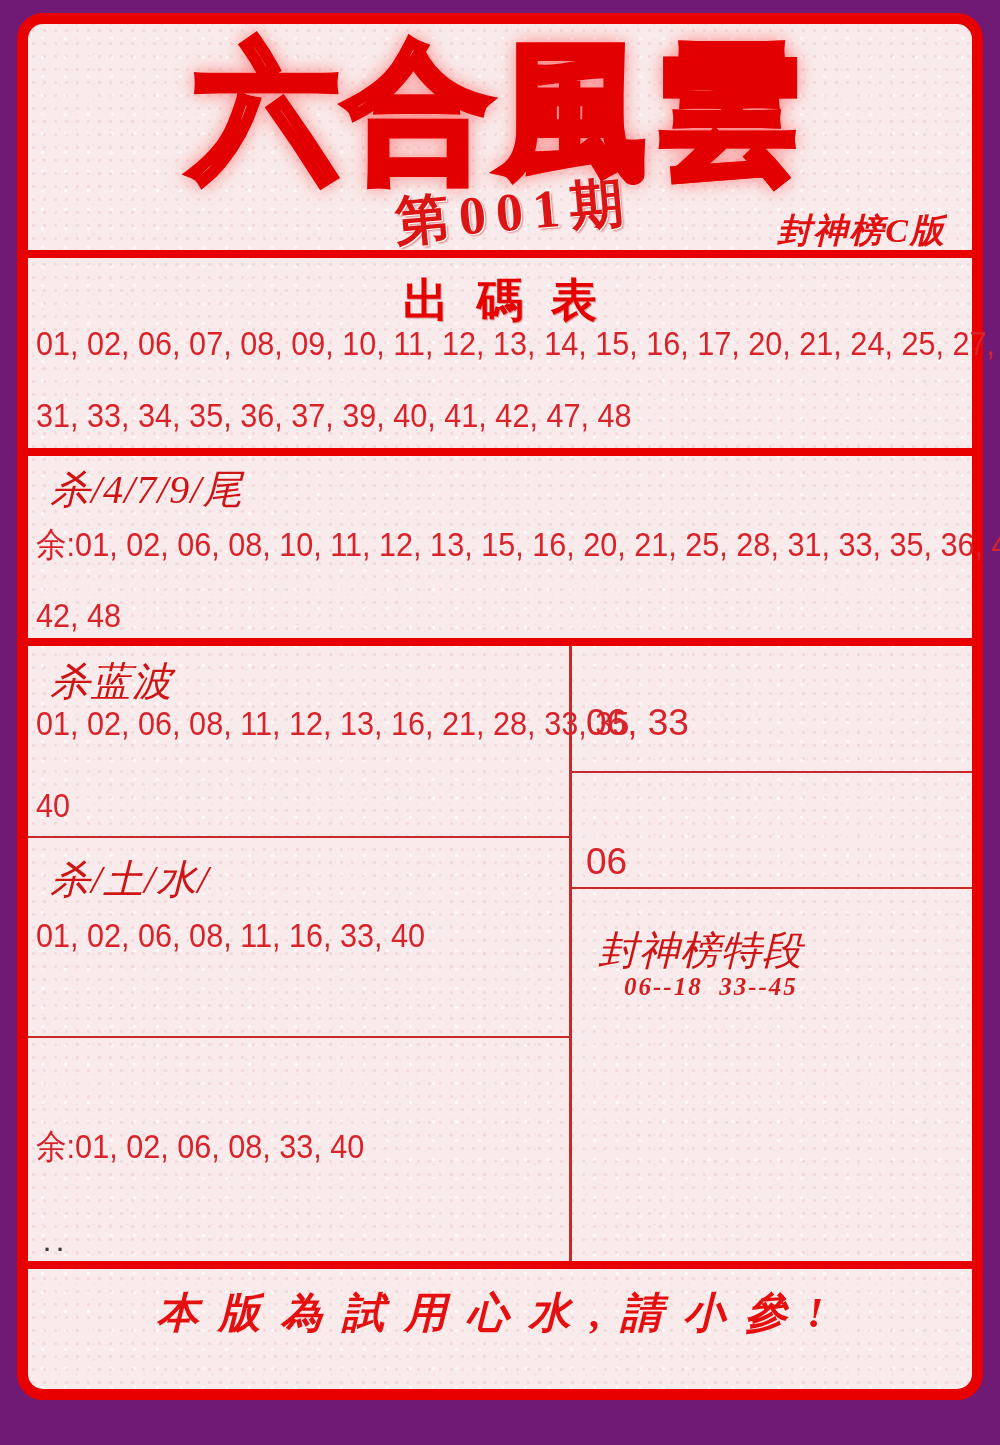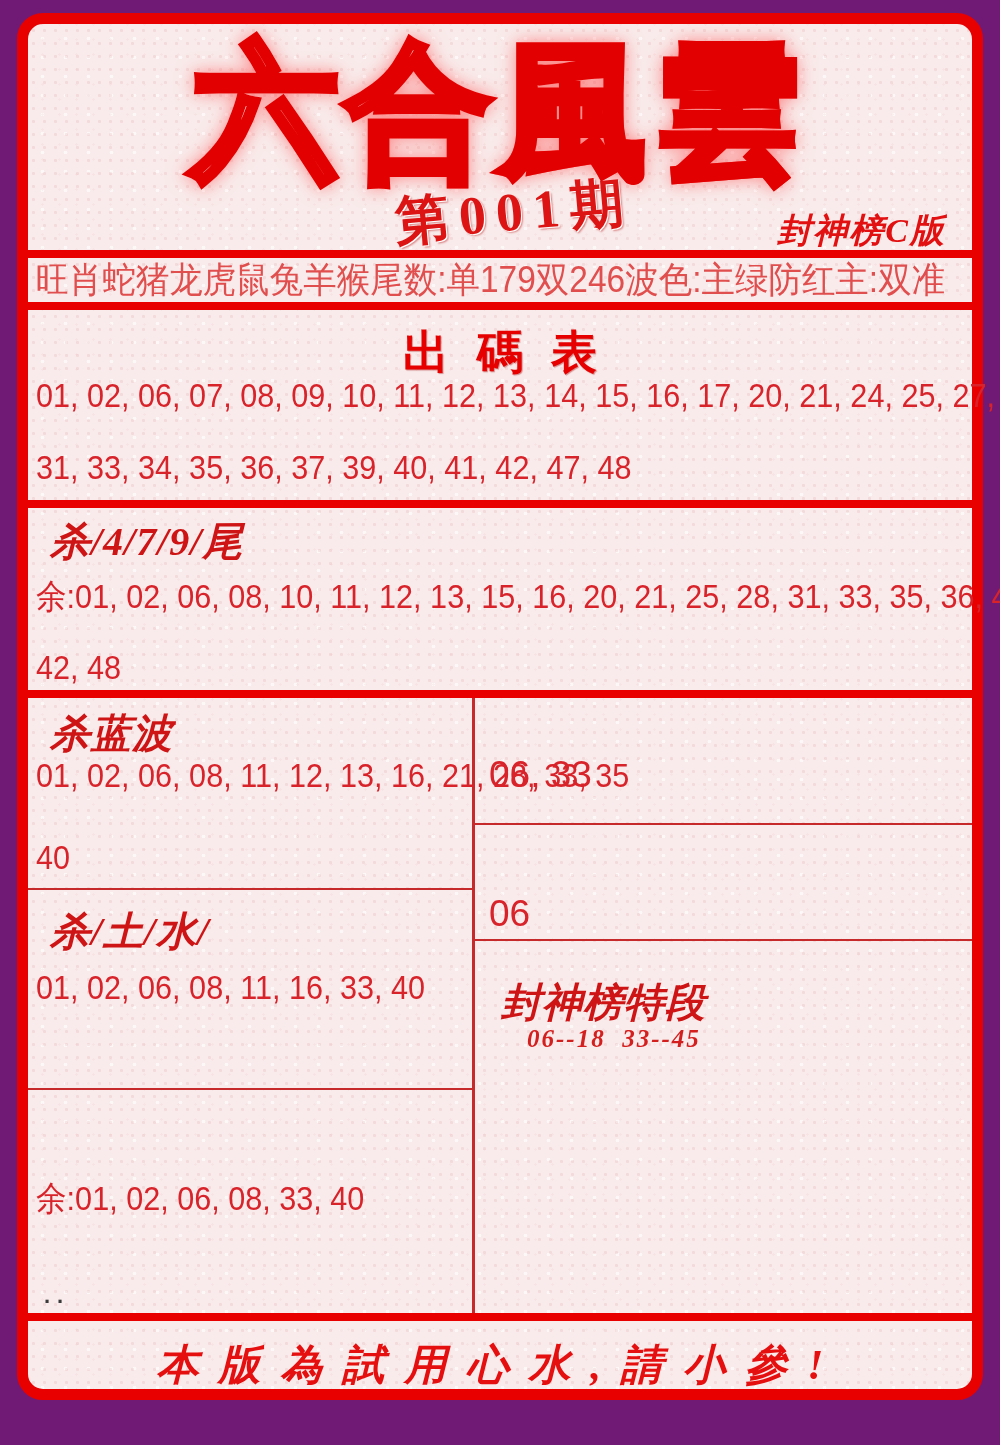--- a/index.html
+++ b/index.html
@@ -82,21 +82,21 @@
     letter-spacing:0px;
     transform:scaleX(.93);
     transform-origin:left center;
     padding-left:8px;
   }
 
   
   .hdr{
     position:absolute;
     font-family:"Liberation Serif",serif;
-    font-weight:bold;
+    font-weight:normal;
     font-size:40px;
     color:#ce1414;
     letter-spacing:1px;
     white-space:nowrap;
   }
   .hdr.it{font-style:italic;}
   .nums{
     position:absolute;
     font-family:"Liberation Sans",sans-serif;
     font-size:34px;
@@ -115,21 +115,21 @@
     letter-spacing:28px;text-indent:28px;
     text-shadow:1px 1px 1px rgba(160,0,0,.4);
   }
   .row-chuma .l1{top:66px;left:8px;}
   .row-chuma .l2{top:138px;left:8px;}
   .row-479 .hdr{top:6px;left:22px;}
   .row-479 .l1{top:66px;left:8px;}
   .row-479 .l2{top:140px;left:8px;}
 
   
-  .col-l{width:447px;border-right:3px solid #c62a2a;display:flex;flex-direction:column;box-sizing:border-box;}
+  .col-l{width:544px;border-right:3px solid #c62a2a;display:flex;flex-direction:column;box-sizing:border-box;}
   .col-r{flex:1;display:flex;flex-direction:column;box-sizing:border-box;}
   .cell{position:relative;box-sizing:border-box;}
   .cl1{height:192px;border-bottom:2px solid #c62a2a;}
   .cl2{height:200px;border-bottom:2px solid #c62a2a;}
   .cl3{flex:1;}
   .cr1{height:127px;border-bottom:2px solid #c62a2a;}
   .cr2{height:116px;border-bottom:2px solid #c62a2a;padding-left:40px;}
   .cr3{flex:1;}
   .cl1 .hdr{top:8px;left:22px;}
   .cl1 .ln1{top:58px;left:8px;}
@@ -171,23 +171,20 @@
 
 <div class="page">
   <div class="card">
 
     <div class="row row-b row-title">
       <div class="big-title">六合風雲</div>
       <div class="issue">第001期</div>
       <div class="edition">封神榜C版</div>
     </div>
 
-    <div class="row row-b row-tip">
-      <div class="tip-text">旺肖蛇猪龙虎鼠兔羊猴尾数:单179双246波色:主绿防红主:双准</div>
-    </div>
 
     <div class="row row-b row-chuma">
       <div class="chuma-title">出碼表</div>
       <div class="nums l1">01, 02, 06, 07, 08, 09, 10, 11, 12, 13, 14, 15, 16, 17, 20, 21, 24, 25, 27, 28, 29</div>
       <div class="nums l2">31, 33, 34, 35, 36, 37, 39, 40, 41, 42, 47, 48</div>
     </div>
 
     <div class="row row-b row-479">
       <div class="hdr it">杀/4/7/9/尾</div>
       <div class="nums l1"><span>余:</span><span>01, 02, 06, 08, 10, 11, 12, 13, 15, 16, 20, 21, 25, 28, 31, 33, 35, 36, 40, 41</span></div>

